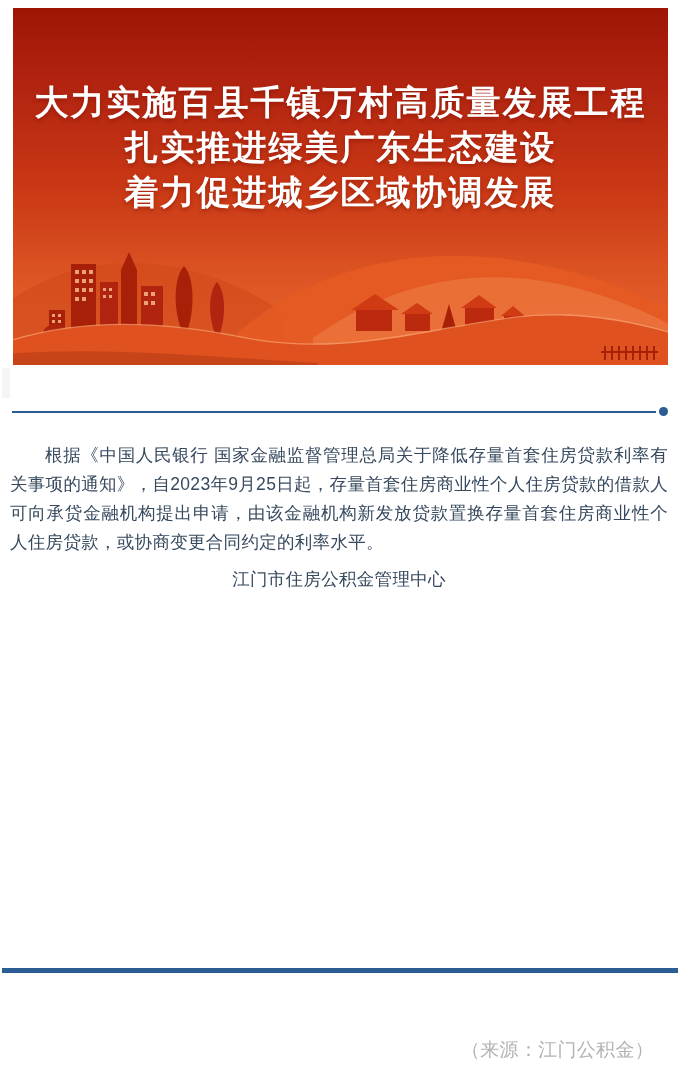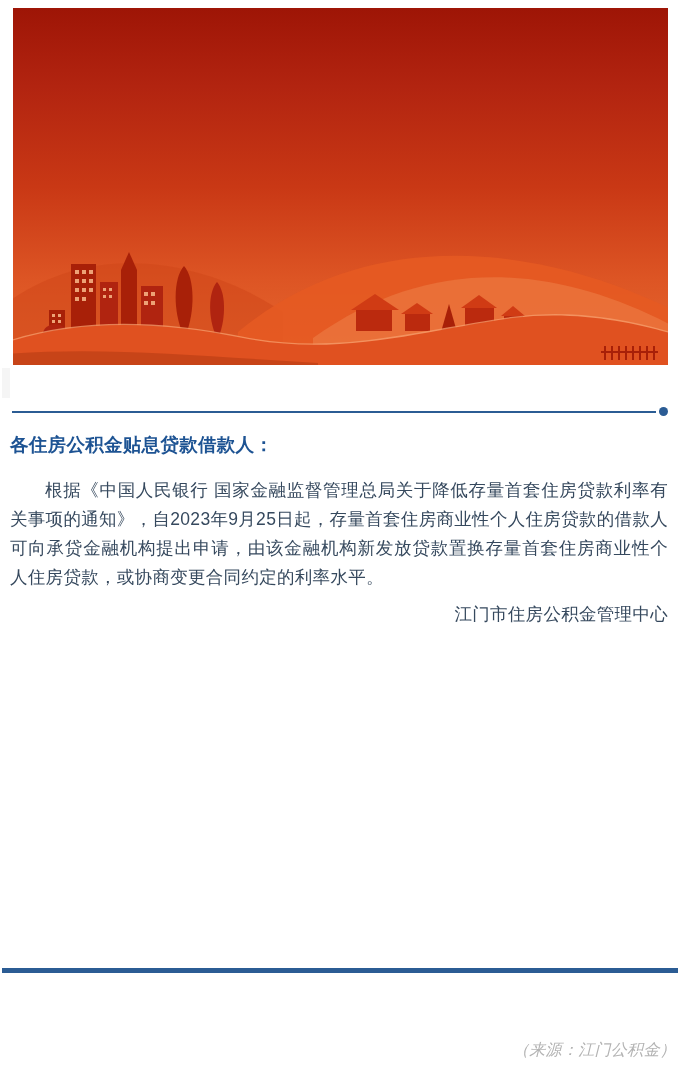--- a/index.html
+++ b/index.html
@@ -51,28 +51,28 @@
     font-size:17.5px;line-height:29px;letter-spacing:.3px;
     text-align:justify;
   }
   .salutation{
     margin:0 0 17px 0;
     font-weight:bold;
     color:var(--salutation_blue,#1d5393);
     font-size:18.5px;
   }
   .para{margin:11px 0 8px 0;text-indent:2em;}
-  .signoff{margin:0 0 7px 0;text-align:right;}
+  .signoff{margin:0 0 7px 0;text-align:center;}
 
   
   .bottom-rule{position:absolute;left:2px;right:2px;top:968px;height:5px;background:var(--divider_blue,#2b5c94);}
   .source{
-    position:absolute;right:4px;top:1038px;
+    position:absolute;right:26px;top:1038px;
     color:var(--source_gray,#b3b3b3);
-    font-size:16px;line-height:24px;letter-spacing:.3px;font-style:italic;
+    font-size:19px;line-height:24px;letter-spacing:.3px;
   }
 
   
   .banner-art path,.banner-art rect,.banner-art polygon{shape-rendering:geometricPrecision;}
 </style>
 </head>
 <body>
 
 <div class="page">
 
@@ -145,31 +145,35 @@
           <line x1="599" y1="136" x2="599" y2="150"></line>
         <line x1="606" y1="136" x2="606" y2="150"></line>
           <line x1="613" y1="136" x2="613" y2="150"></line>
         <line x1="620" y1="136" x2="620" y2="150"></line>
           <line x1="627" y1="136" x2="627" y2="150"></line>
         <line x1="634" y1="136" x2="634" y2="150"></line>
           <line x1="641" y1="136" x2="641" y2="150"></line>
         <line x1="588" y1="142" x2="645" y2="142"></line>
       </g>
     </svg>
+    <div class="banner-text">
+      <div>大力实施百县千镇万村高质量发展工程</div>
+      <div>扎实推进绿美广东生态建设</div>
+      <div>着力促进城乡区域协调发展</div>
+    </div>
   </div>
 
   <div class="edge-smudge"></div>
 
   <div class="divider">
     <span class="line"></span>
     <span class="dot"></span>
   </div>
 
   <div class="content">
-    <p class="salutation">各住房公积金贴息贷款借款人：</p>
     <p class="para">根据《中国人民银行 国家金融监督管理总局关于降低存量首套住房贷款利率有关事项的通知》，自2023年9月25日起，存量首套住房商业性个人住房贷款的借款人可向承贷金融机构提出申请，由该金融机构新发放贷款置换存量首套住房商业性个人住房贷款，或协商变更合同约定的利率水平。</p>
     <p class="signoff">江门市住房公积金管理中心</p>
   </div>
 
   <div class="bottom-rule"></div>
   <div class="source">（来源：江门公积金）</div>
 
 </div>
 
 </body></html>

